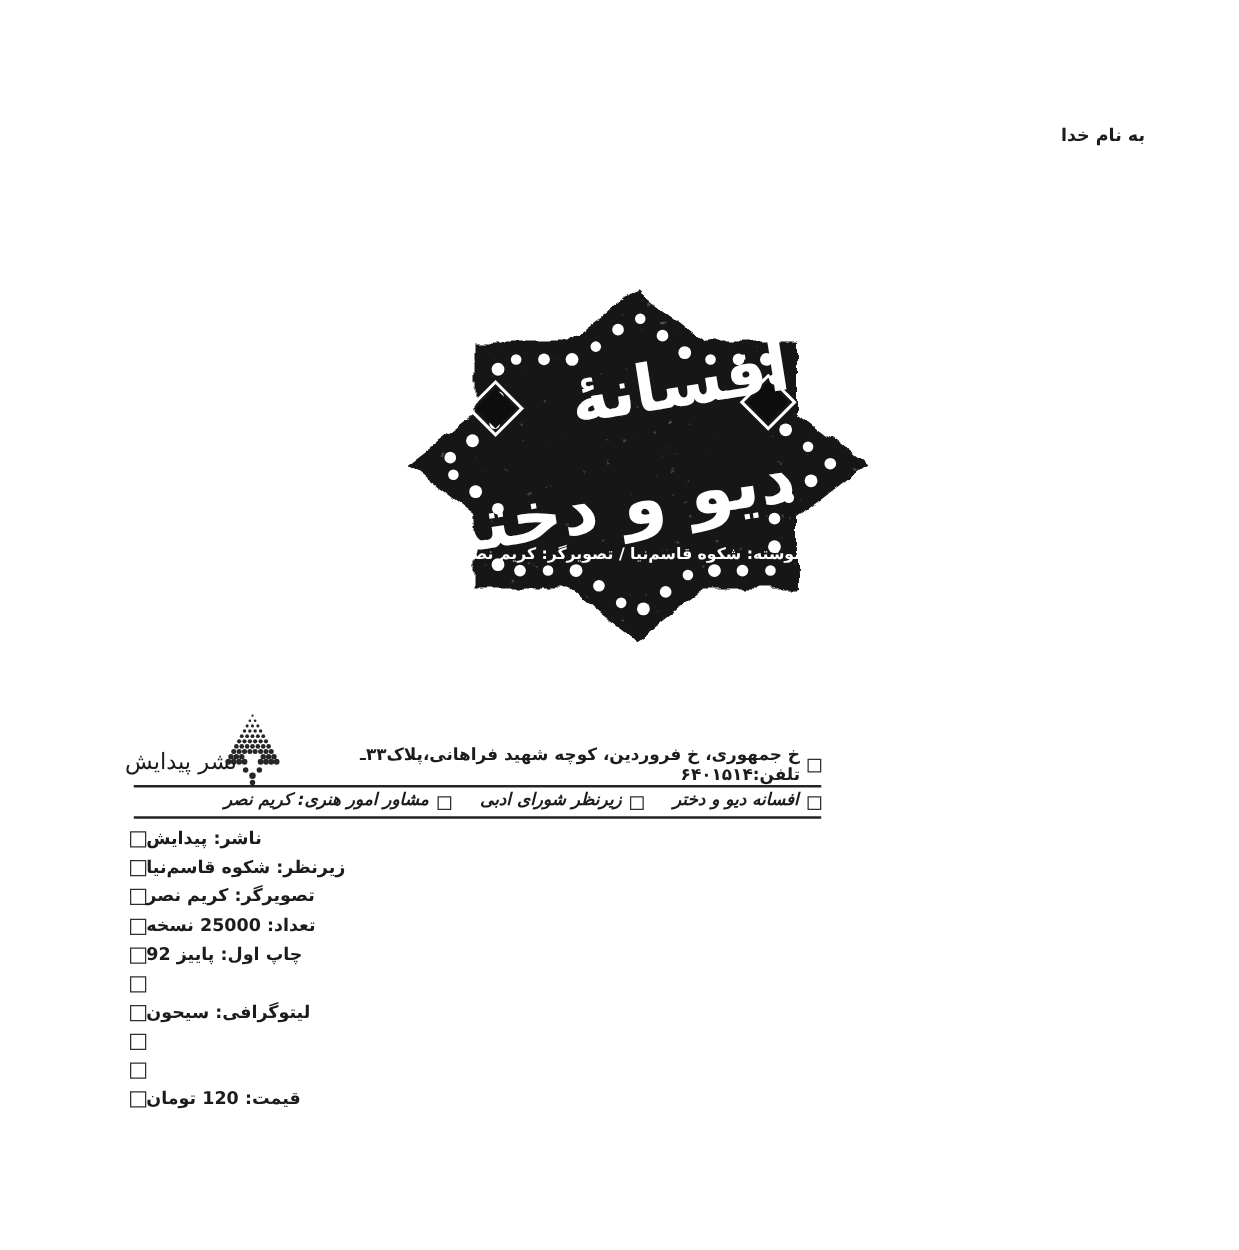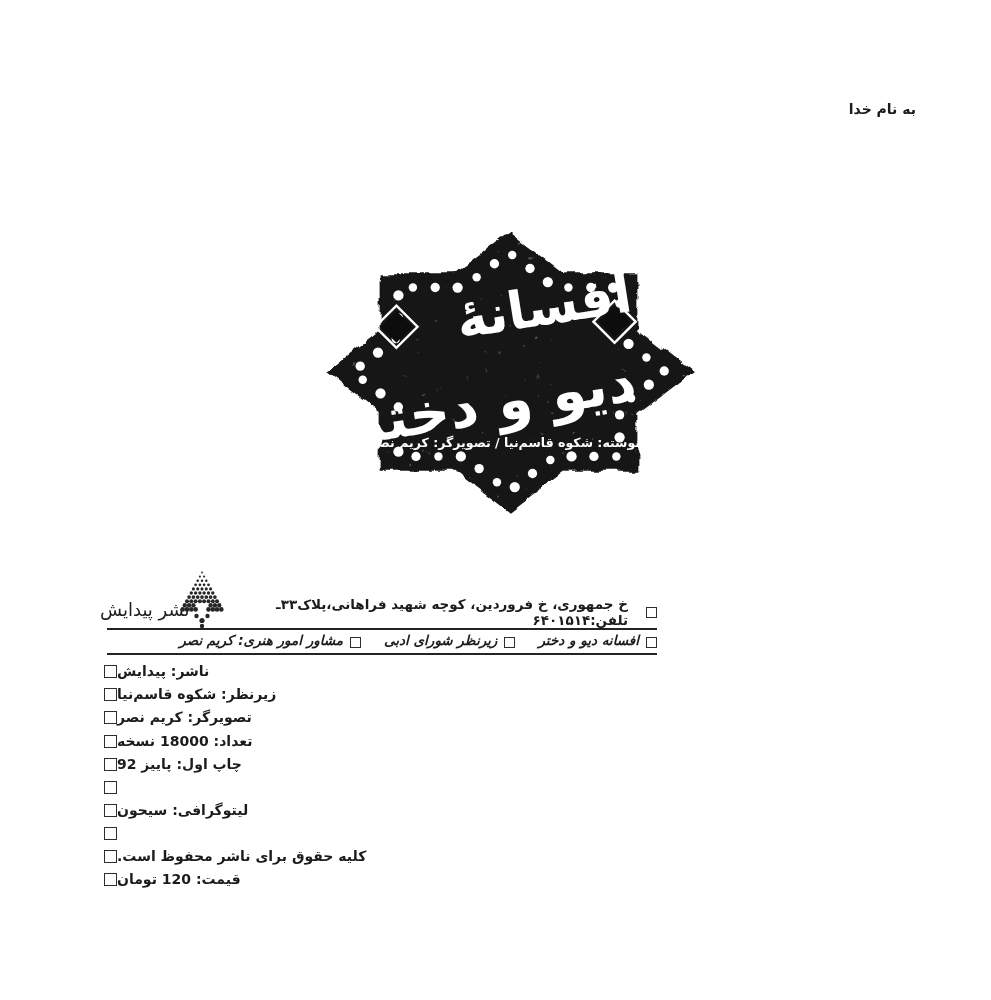--- a/index.html
+++ b/index.html
@@ -11,21 +11,21 @@
   .abs{position:absolute;}
   
   #bismillah{top:101px;right:75px;font-size:14px;font-weight:700;direction:rtl;}
   
   #stamp{left:321px;top:229px;width:376px;height:289px;}
   #stamp svg{display:block;}
   
   #publisher-name{left:100px;top:599px;font-size:18px;direction:rtl;}
   #tree-logo{left:175px;top:569px;width:54px;height:64px;}
   #address-line{left:240px;top:596px;width:417px;direction:rtl;font-size:13.5px;font-weight:600;
-    display:flex;align-items:center;gap:18px;}
+    display:flex;align-items:center;gap:6px;}
   .rule{left:107px;width:550px;height:2px;background:#242424;}
   #rule-top{top:628px;}
   #rule-bottom{top:653px;}
   #info-bar{left:104px;top:632px;width:553px;direction:rtl;display:flex;gap:23px;
     font-size:13.5px;font-weight:700;align-items:center;}
   .info-item{display:flex;direction:rtl;align-items:flex-end;gap:7px;white-space:nowrap;font-style:italic;}
   
   .sq{display:inline-block;width:11px;height:11px;border:1.4px solid #2e2e2e;background:transparent;flex:0 0 auto;}
   .sq.small{width:9px;height:9px;}
   
@@ -207,38 +207,37 @@
   <div class="c-row" style="top:27px">
       <span class="sq"></span>
       <span class="txt">زیرنظر: شکوه قاسم‌نیا</span>
     </div>
   <div class="c-row" style="top:50px">
       <span class="sq"></span>
       <span class="txt">تصویرگر: کریم نصر</span>
     </div>
   <div class="c-row" style="top:74px">
       <span class="sq"></span>
-      <span class="txt">تعداد: 18000 نسخه</span>
+      <span class="txt">تعداد: 25000 نسخه</span>
     </div>
   <div class="c-row" style="top:97px">
       <span class="sq"></span>
       <span class="txt">چاپ اول: پاییز 92</span>
     </div>
   <div class="c-row" style="top:120px">
       <span class="sq"></span>
       <span class="txt"></span>
     </div>
   <div class="c-row" style="top:143px">
       <span class="sq"></span>
       <span class="txt">لیتوگرافی: سیحون</span>
     </div>
   <div class="c-row" style="top:166px">
       <span class="sq"></span>
     </div>
   <div class="c-row" style="top:189px">
       <span class="sq"></span>
-      <span class="txt">کلیه حقوق برای ناشر محفوظ است.</span>
     </div>
   <div class="c-row" style="top:212px">
       <span class="sq"></span>
       <span class="txt">قیمت: 120 تومان</span>
     </div>
 </div>
 
 </body></html>

